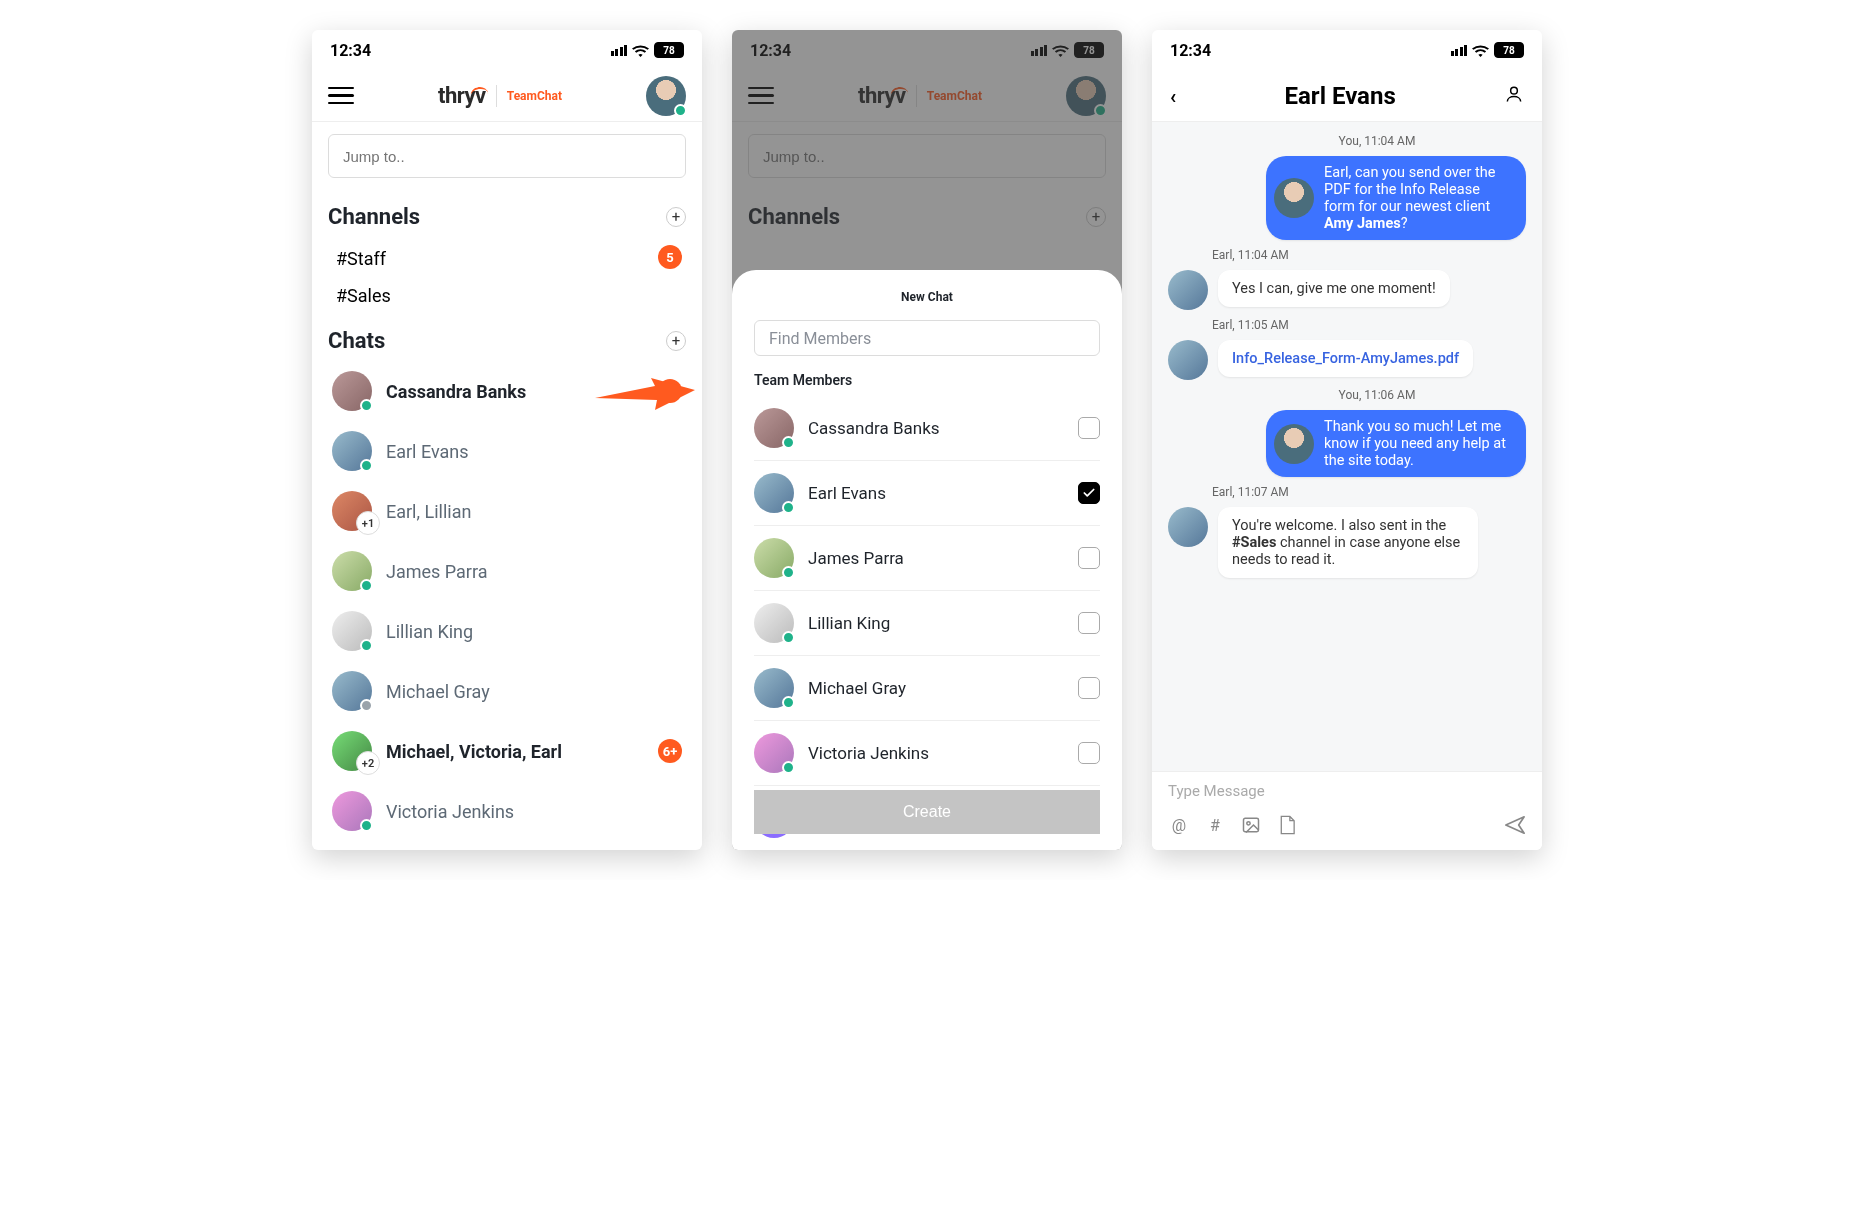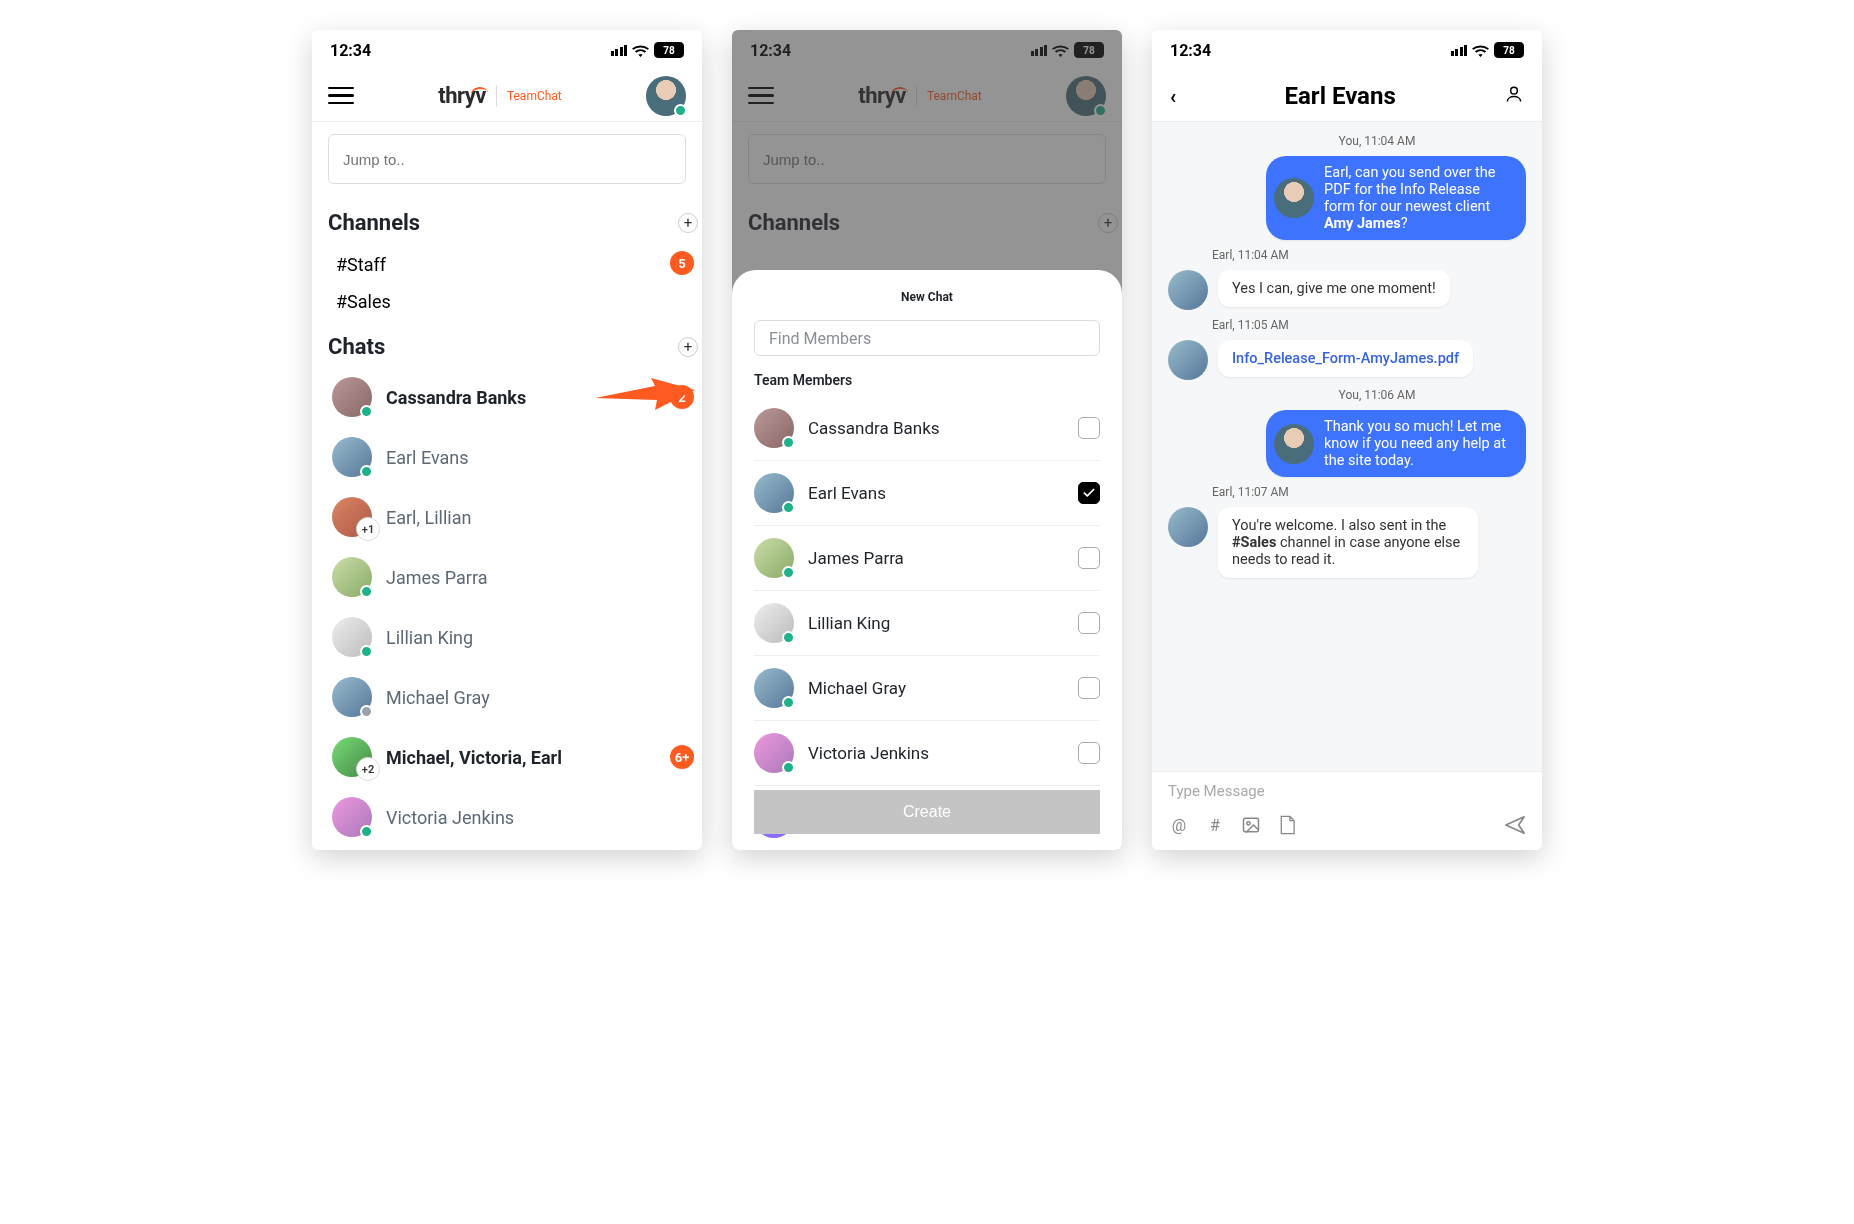--- a/index.html
+++ b/index.html
@@ -53,41 +53,41 @@
     padding: 0 16px;
     border-bottom: 1px solid #eee;
   }
   .hamburger { width:26px; display:flex; flex-direction:column; gap:5px; cursor:pointer;}
   .hamburger span { height:2.5px; background:#000; border-radius:2px; }
   .logo-wrap { display:flex; align-items:center; gap:10px; }
   .logo { font-size:22px; font-weight:700; color:#2b2b2b; letter-spacing:-0.5px; position:relative;}
   .logo::after{ content:""; position:absolute; right:-2px; top:4px; width:18px; height:6px;
     border-top:2px solid #ff5a1f; border-radius:50% 50% 0 0 / 100% 100% 0 0; transform:rotate(-8deg);}
   .logo-sep { width:1px; height:22px; background:#ddd; }
-  .teamchat-label { color:#ff5a1f; font-weight:400; font-size:12px; }
+  .teamchat-label { color:#ff5a1f; font-weight:700; font-size:12px; }
   .avatar {
     width:40px; height:40px; border-radius:50%; background:#c7d2da;
     background: radial-gradient(circle at 50% 35%, #e8ccb5 0 30%, transparent 31%),
                 linear-gradient(180deg,#4a6d7c 60%,#4a6d7c 100%);
     position:relative; flex:none;
   }
   .presence {
     position:absolute; right:-1px; bottom:-1px; width:13px; height:13px;
     border-radius:50%; border:2.5px solid #fff;
   }
   .presence.green{background:#1fb28a}
   .presence.gray{background:#9aa3ab}
   
   .search-wrap{ padding:12px 16px; }
   .search-input{
-    width:100%; height:50px; border:1px solid #dcdcdc; border-radius:6px;
+    width:100%; height:44px; border:1px solid #dcdcdc; border-radius:6px;
     padding:16px 14px; font-size:15px; color:#8a8f98;
   }
   
-  .section { padding: 6px 4px 0 16px; }
+  .section { padding: 6px 16px 0 16px; }
   .section-head { display:flex; align-items:center; justify-content:space-between; padding:8px 0;}
   .section-title{ font-size:22px; font-weight:700; color:#1f242b;}
   .plus-btn { width:20px; height:20px; border:1px solid #ccc; border-radius:50%;
     display:flex;align-items:center;justify-content:center; font-size:15px; color:#333; cursor:pointer; background:#fff;}
   .channel-row { padding:8px 4px 8px 8px; display:flex; align-items:flex-end; gap:8px; font-size:18px;}
   .badge{ margin-left:auto; background:#ff5a1f; color:#fff; min-width:24px; height:24px;
     border-radius:12px; display:flex;align-items:center;justify-content:center; font-size:13px; font-weight:700;}
   .chat-row{ display:flex; align-items:center; gap:14px; padding:10px 4px; font-size:18px; color:#5d6975;}
   .chat-row.bold{ color:#1f242b; font-weight:700; }
   .stack-badge{ position:absolute; right:-8px; bottom:-4px; background:#fff; border:1px solid #ddd;

